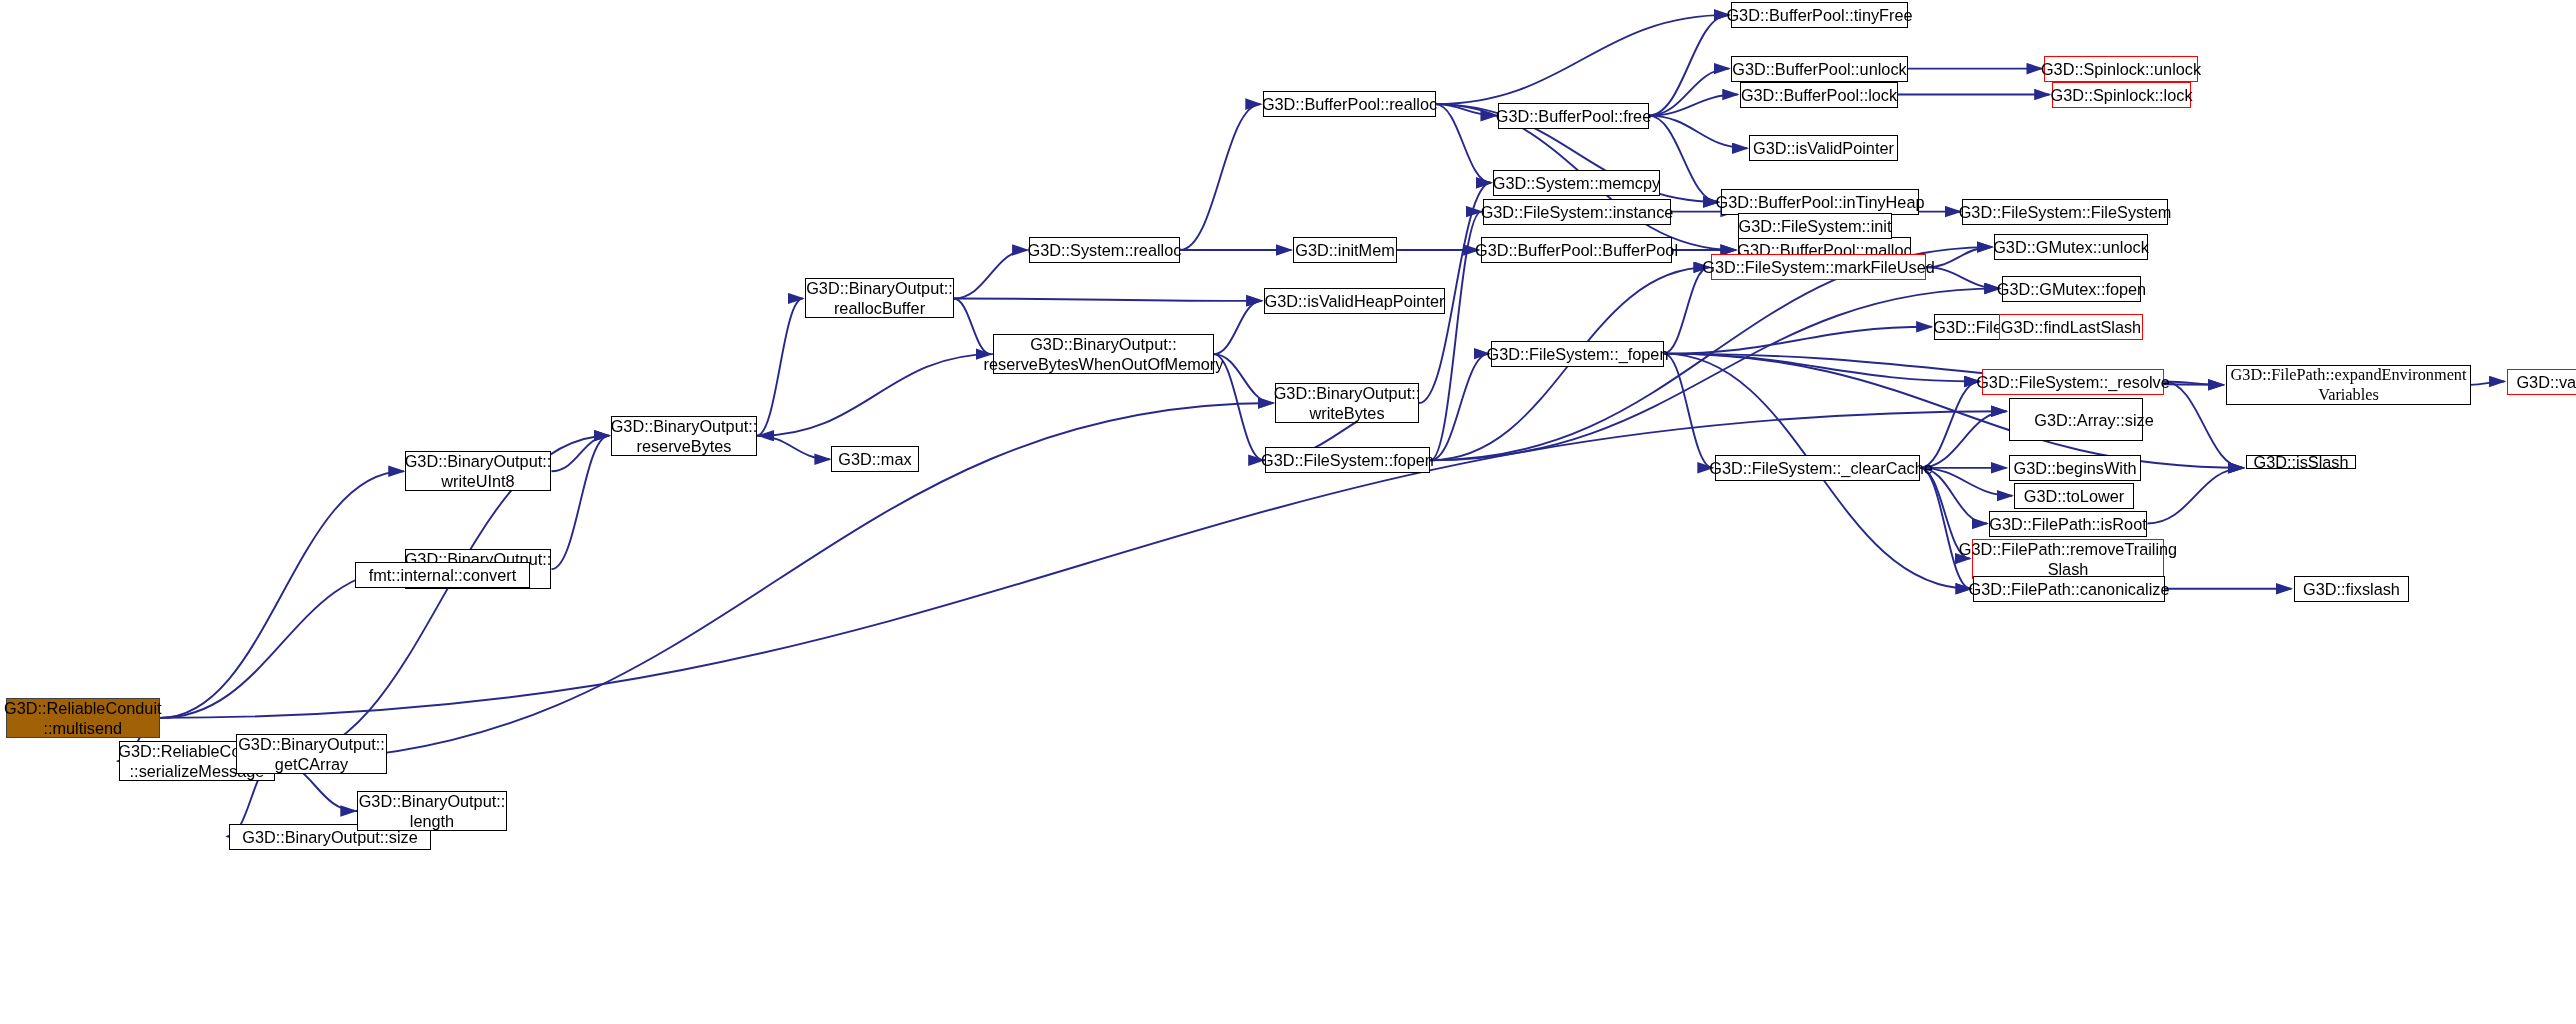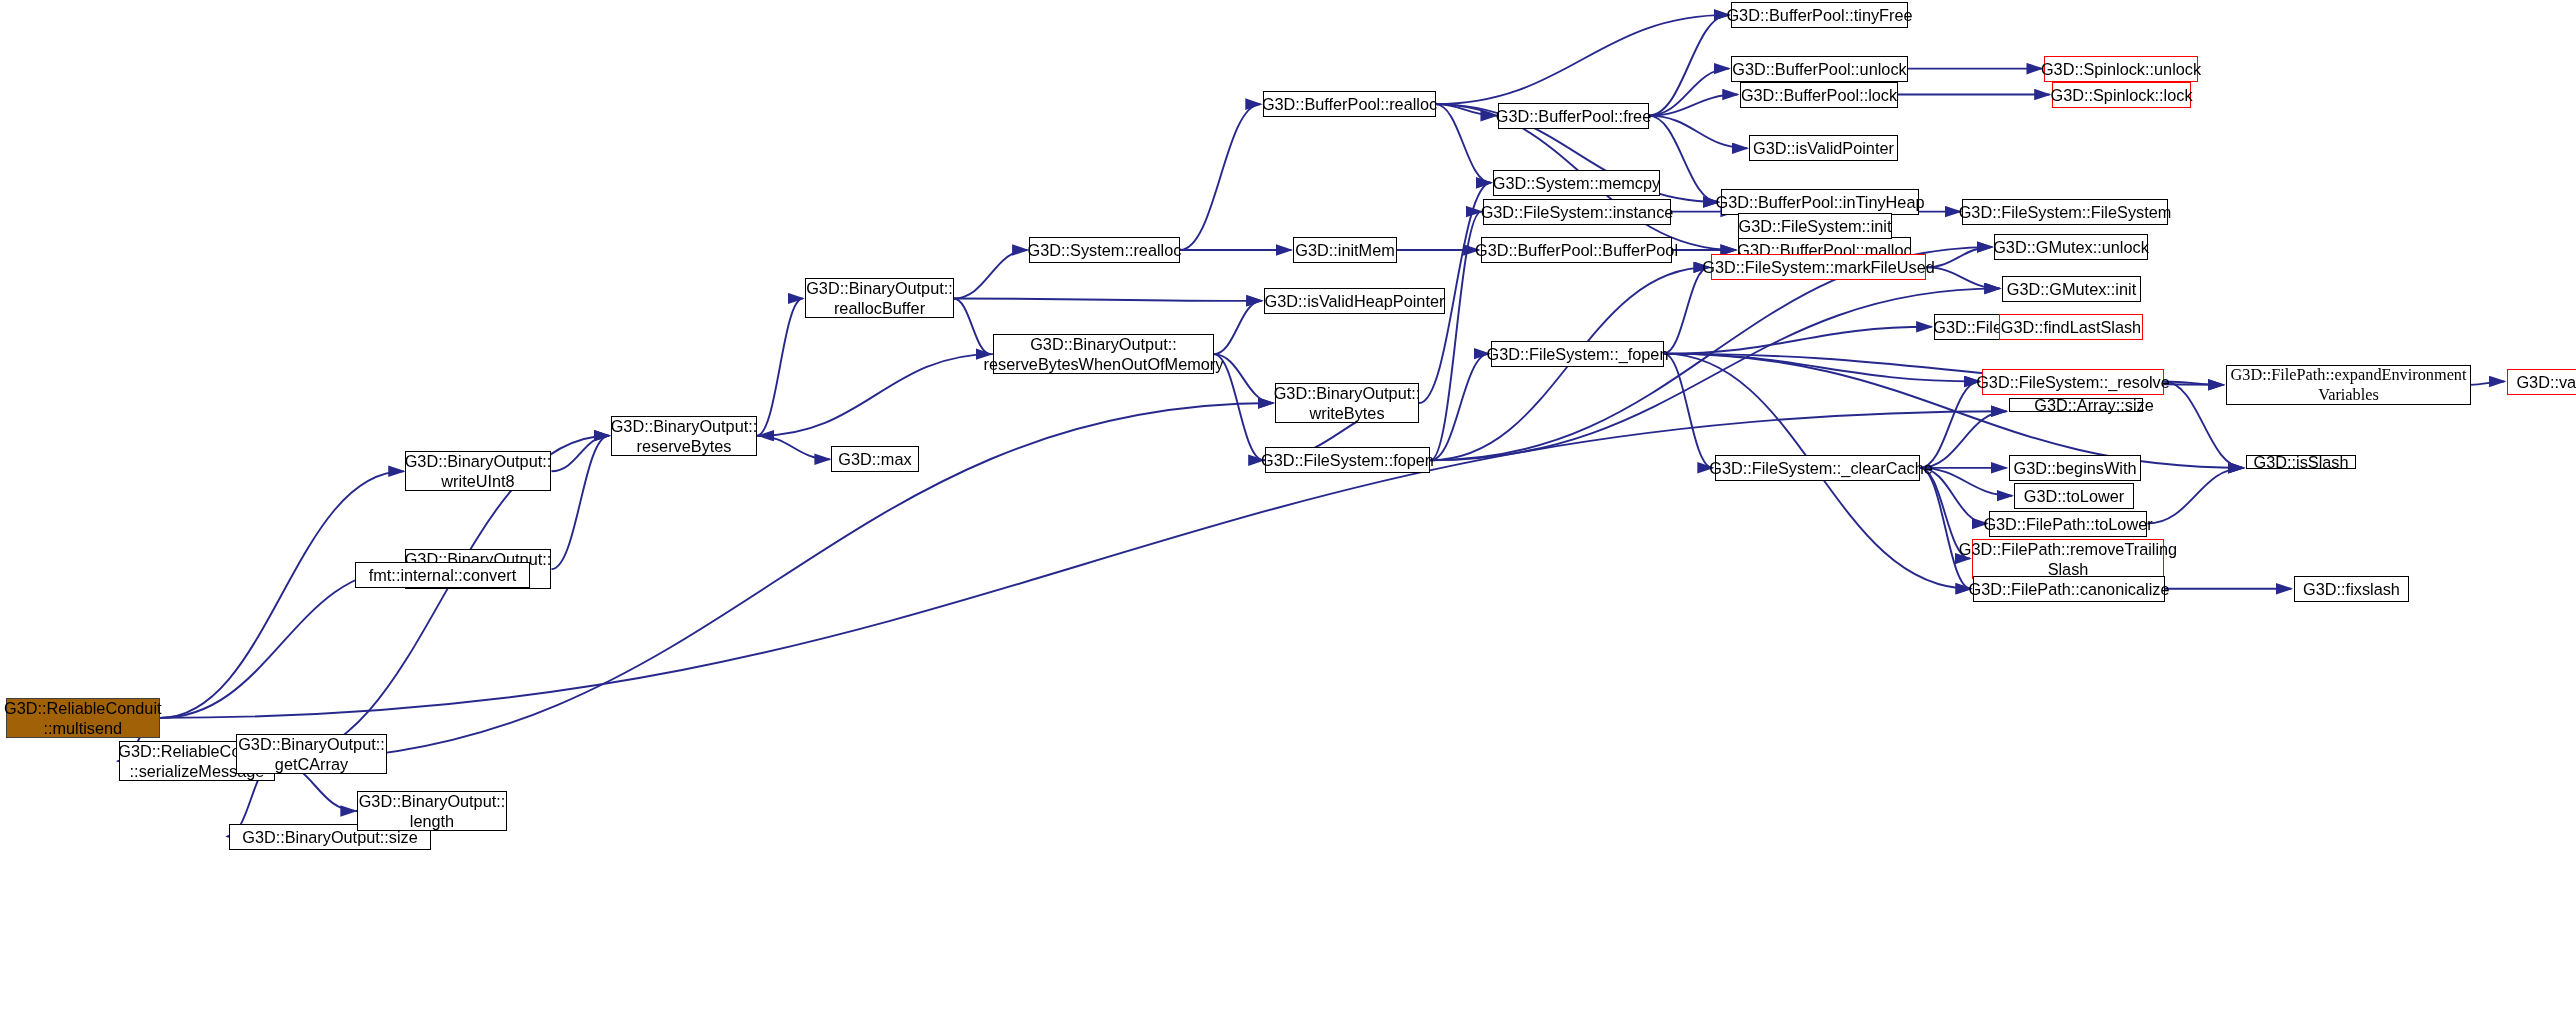--- a/index.html
+++ b/index.html
@@ -157,33 +157,33 @@
       <div class="node" style="left: 1740px; top: 82px; width: 158px; height: 26px;"><span class="lbl">G3D::BufferPool::lock</span></div>
       <div class="node" style="left: 1749px; top: 135px; width: 149px; height: 26px;"><span class="lbl">G3D::isValidPointer</span></div>
       <div class="node" style="left: 1721px; top: 189px; width: 198px; height: 26px;"><span class="lbl">G3D::BufferPool::inTinyHeap</span></div>
       <div class="node" style="left: 1738px; top: 237px; width: 173px; height: 26px;"><span class="lbl">G3D::BufferPool::malloc</span></div>
       <div class="node red" style="left: 2044px; top: 56px; width: 154px; height: 26px;"><span class="lbl">G3D::Spinlock::unlock</span></div>
       <div class="node red" style="left: 2052px; top: 82px; width: 139px; height: 26px;"><span class="lbl">G3D::Spinlock::lock</span></div>
       <div class="node" style="left: 1738px; top: 213px; width: 154px; height: 26px;"><span class="lbl">G3D::FileSystem::init</span></div>
       <div class="node" style="left: 1962px; top: 199px; width: 206px; height: 26px;"><span class="lbl">G3D::FileSystem::FileSystem</span></div>
       <div class="node" style="left: 1994px; top: 234px; width: 154px; height: 26px;"><span class="lbl">G3D::GMutex::unlock</span></div>
       <div class="node red" style="left: 1711px; top: 254px; width: 215px; height: 26px;"><span class="lbl">G3D::FileSystem::markFileUsed</span></div>
-      <div class="node" style="left: 2002px; top: 276px; width: 139px; height: 26px;"><span class="lbl">G3D::GMutex::init</span></div>
+      <div class="node" style="left: 2002px; top: 276px; width: 139px; height: 26px;"><span class="lbl">G3D::GMutex::fopen</span></div>
       <div class="node" style="left: 1934px; top: 314px; width: 156px; height: 26px;"><span class="lbl">G3D::FilePath::parent</span></div>
       <div class="node red" style="left: 1999px; top: 314px; width: 144px; height: 26px;"><span class="lbl">G3D::findLastSlash</span></div>
       <div class="node" style="left: 1491px; top: 341px; width: 173px; height: 26px;"><span class="lbl">G3D::FileSystem::_fopen</span></div>
       <div class="node red" style="left: 1982px; top: 369px; width: 182px; height: 26px;"><span class="lbl">G3D::FileSystem::_resolve</span></div>
       <div class="node" style="left: 2226px; top: 365px; width: 245px; height: 40px; font-family: Liberation Serif, serif;"><span class="lbl">G3D::FilePath::expandEnvironment
 Variables</span></div>
       <div class="node red" style="left: 2507px; top: 369px; width: 84px; height: 26px;"><span class="lbl">G3D::var</span></div>
-      <div class="node" style="left: 2009px; top: 398px; width: 134px; height: 14px; padding-left: 36px;"><span class="lbl">G3D::Array::size</span></div>
+      <div class="node" style="left: 2009px; top: 398px; width: 134px; height: 43px; padding-left: 36px;"><span class="lbl">G3D::Array::size</span></div>
       <div class="node" style="left: 1715px; top: 455px; width: 205px; height: 26px; padding-left: 7px;"><span class="lbl">G3D::FileSystem::_clearCache</span></div>
       <div class="node" style="left: 2009px; top: 455px; width: 132px; height: 26px;"><span class="lbl">G3D::beginsWith</span></div>
       <div class="node" style="left: 2246px; top: 455px; width: 110px; height: 14px;"><span class="lbl">G3D::isSlash</span></div>
       <div class="node" style="left: 2014px; top: 483px; width: 120px; height: 26px;"><span class="lbl">G3D::toLower</span></div>
-      <div class="node" style="left: 1989px; top: 511px; width: 158px; height: 26px;"><span class="lbl">G3D::FilePath::toLower</span></div>
+      <div class="node" style="left: 1989px; top: 511px; width: 158px; height: 26px;"><span class="lbl">G3D::FilePath::isRoot</span></div>
       <div class="node red" style="left: 1972px; top: 539px; width: 192px; height: 40px;"><span class="lbl">G3D::FilePath::removeTrailing
 Slash</span></div>
       <div class="node" style="left: 1973px; top: 576px; width: 192px; height: 26px;"><span class="lbl">G3D::FilePath::canonicalize</span></div>
       <div class="node" style="left: 2294px; top: 576px; width: 115px; height: 26px;"><span class="lbl">G3D::fixslash</span></div>
     </div>
 </div>
 
 
 </body></html>

